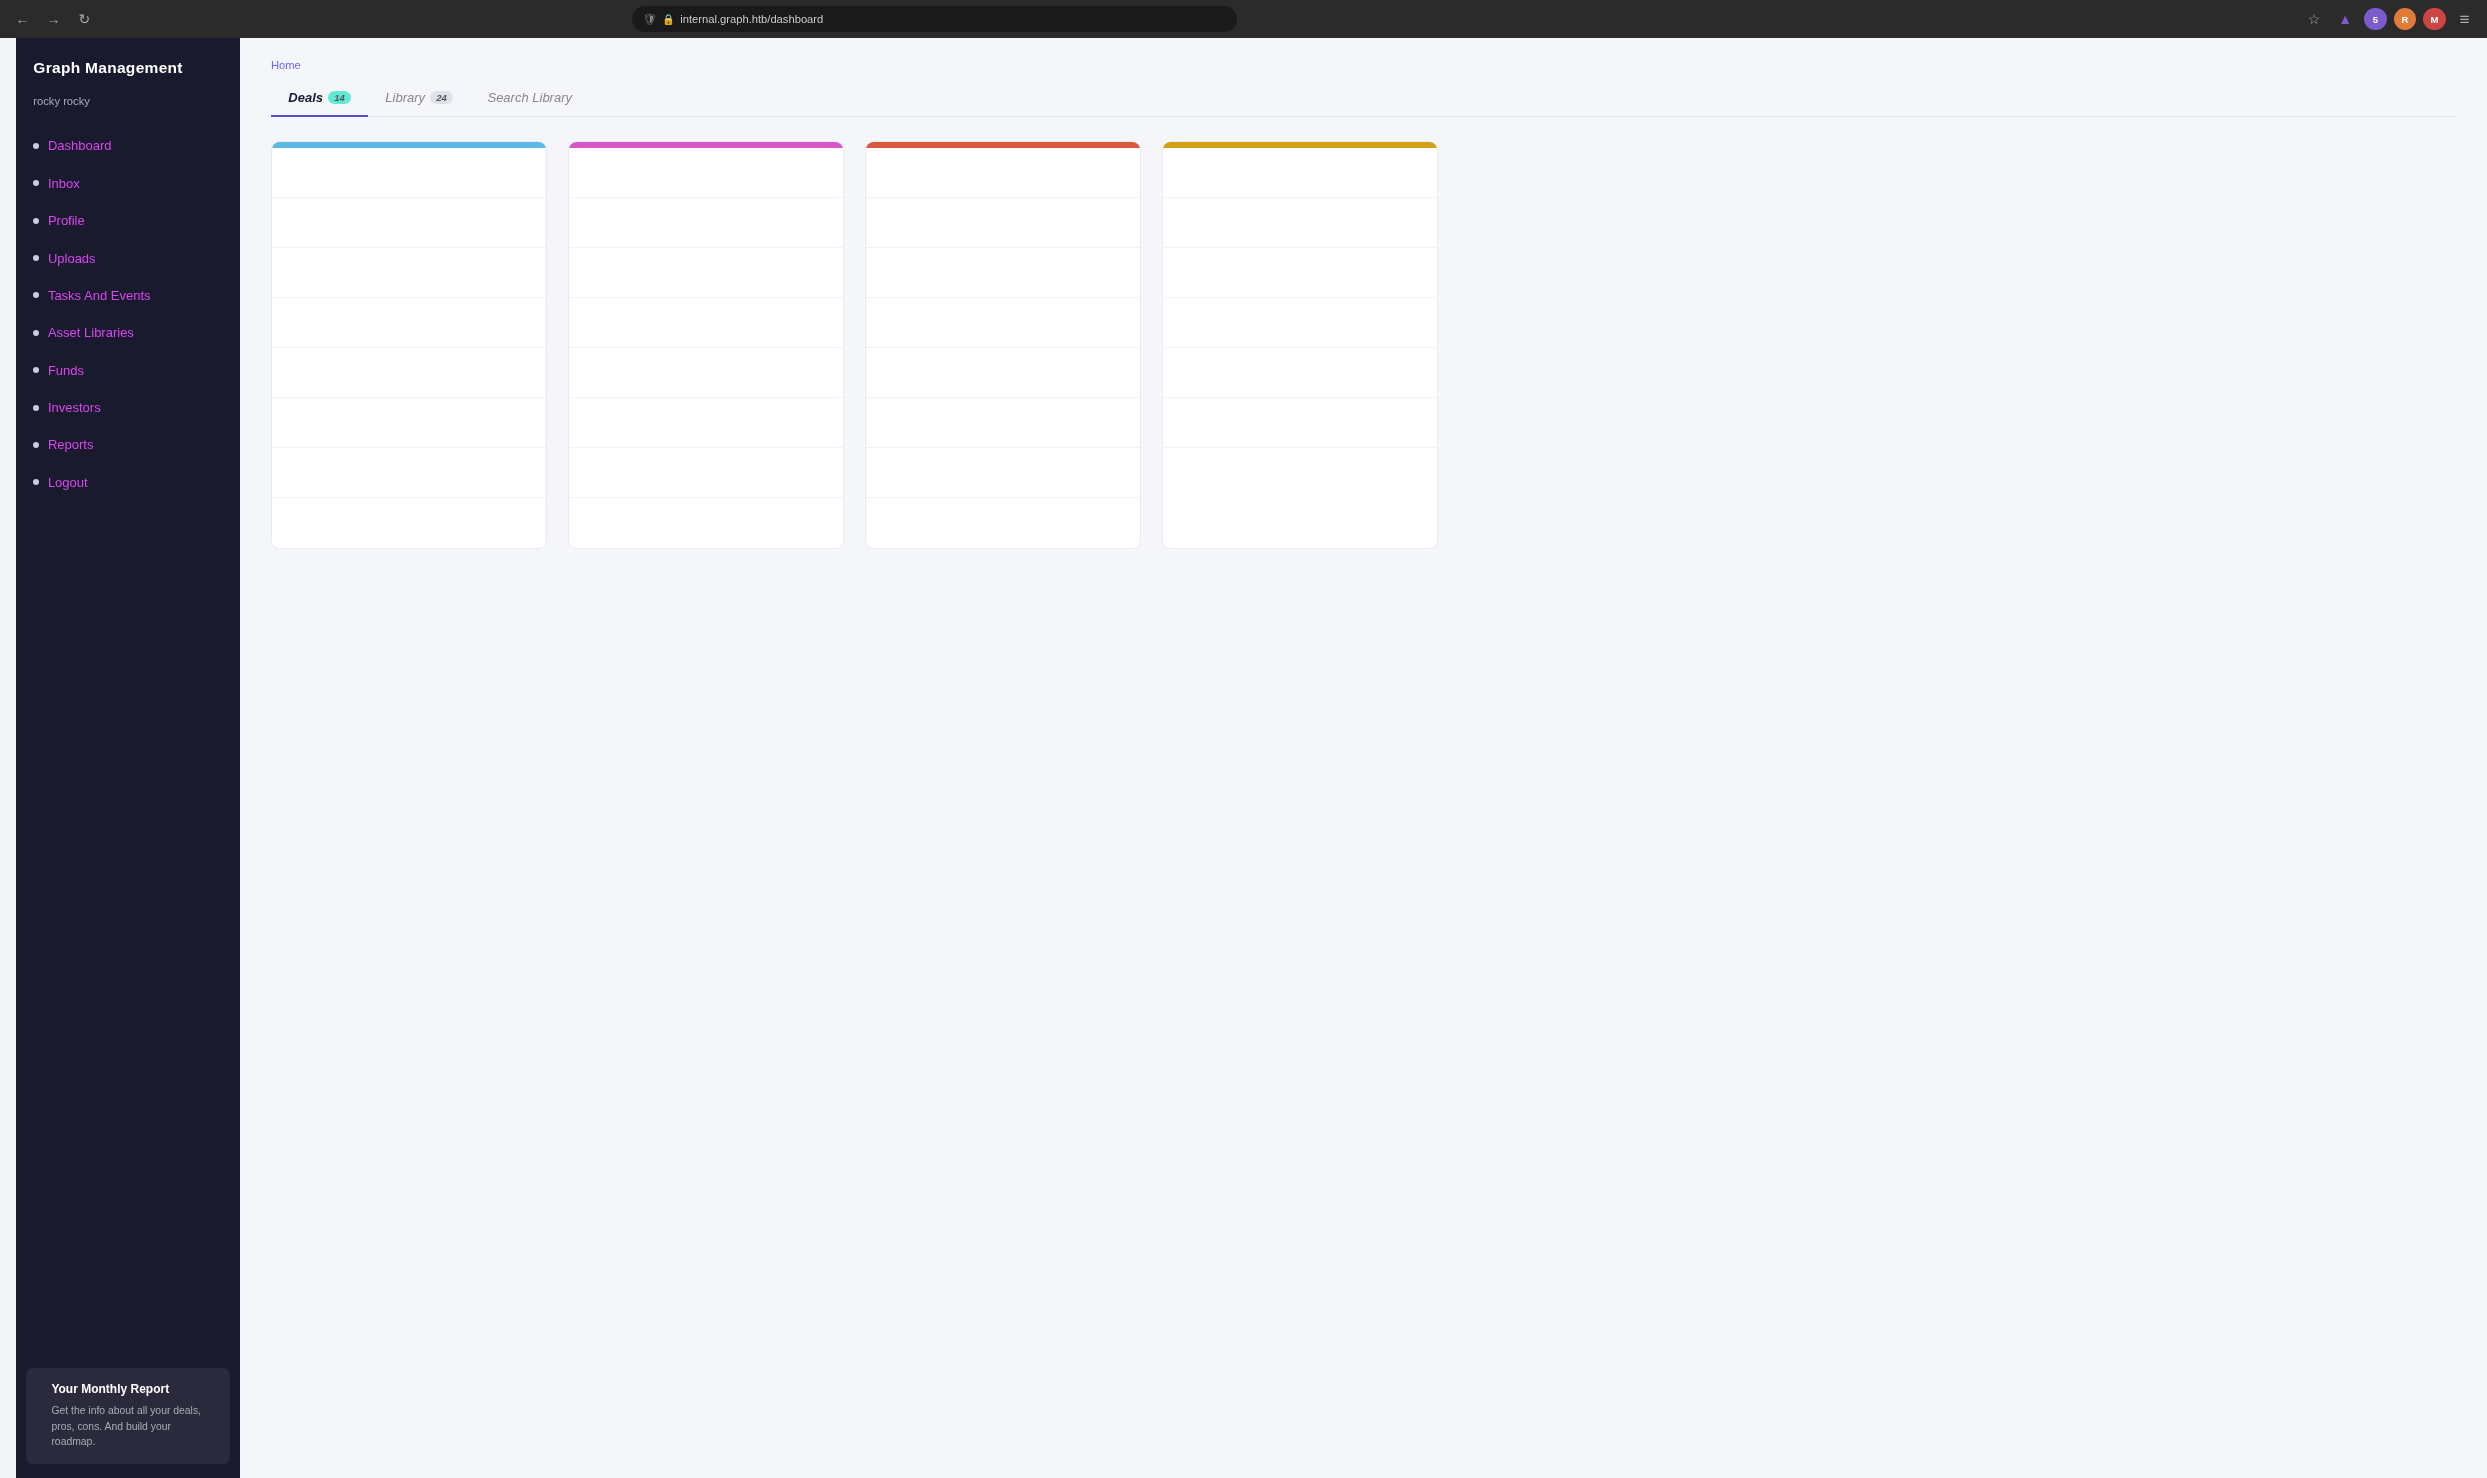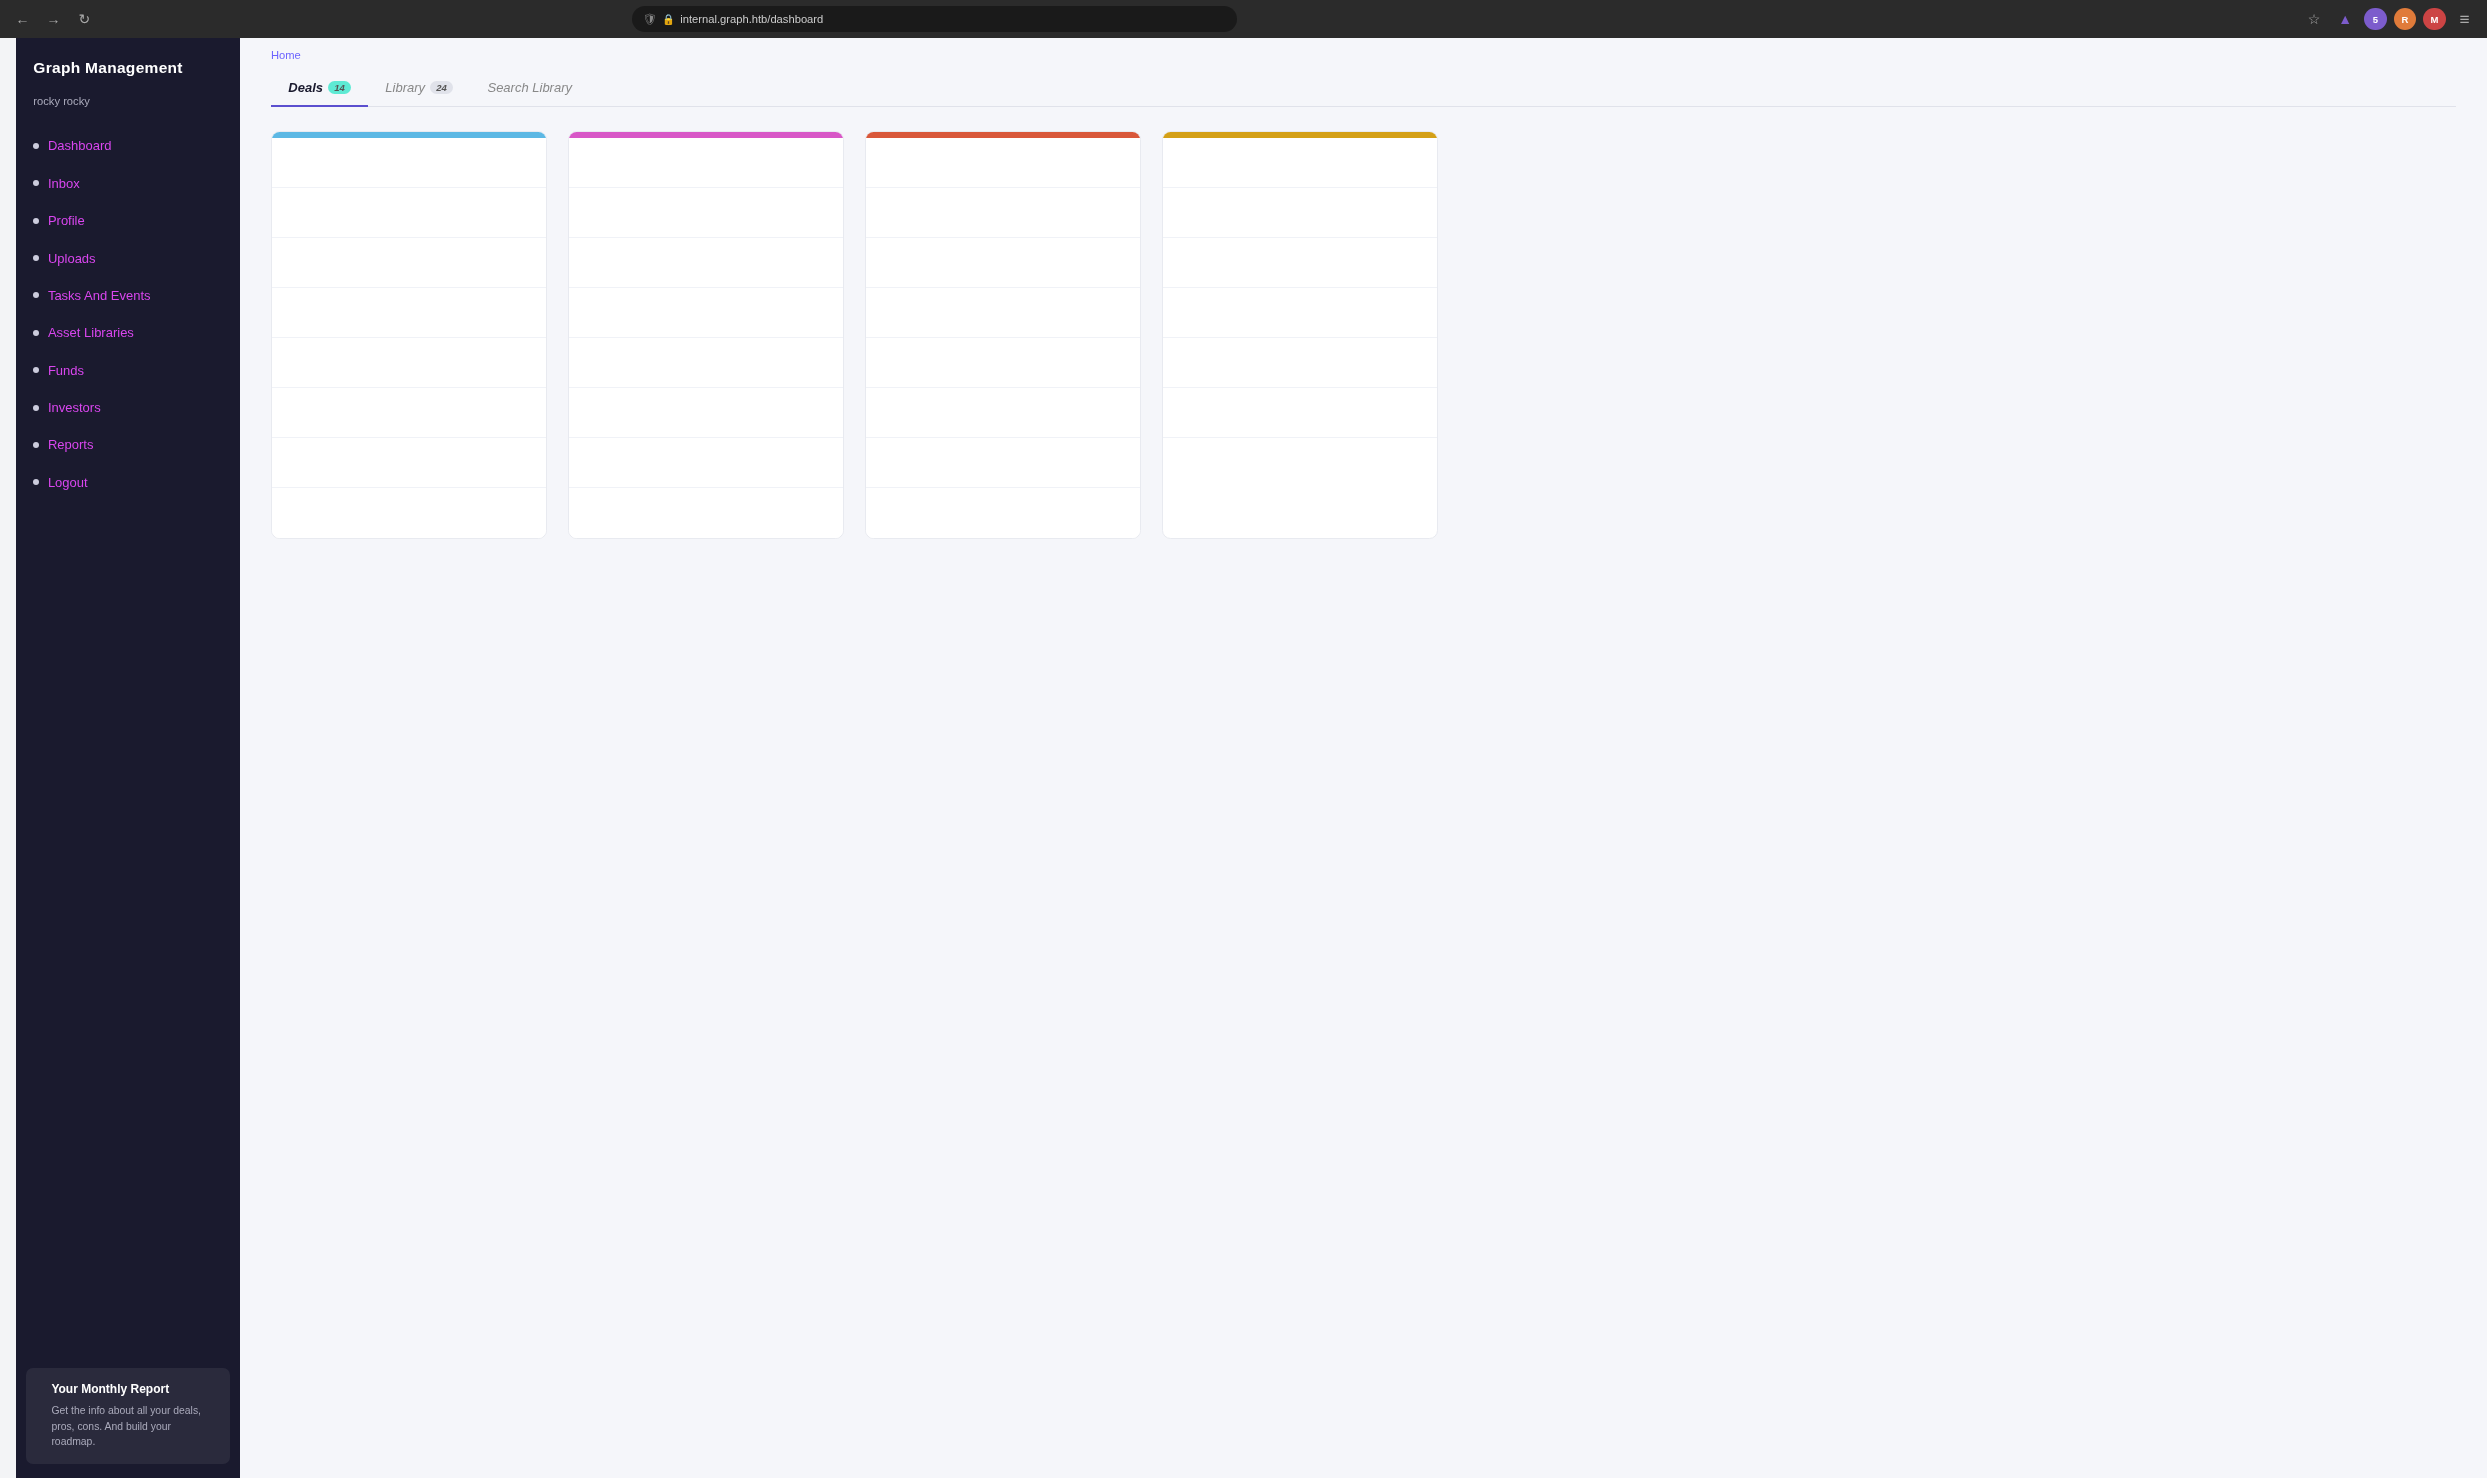--- a/index.html
+++ b/index.html
@@ -92,21 +92,21 @@
     .sidebar-promo-text { font-size: 10.4px; color: #aab; line-height: 1.5; }
 
     
     .main-content {
       flex: 1;
       background: #f5f6fa;
       overflow-y: auto;
       padding: 0;
     }
 
-    .page-inner { padding: 11px 31px 31px 31px; }
+    .page-inner { padding: 21px 31px 31px 31px; }
 
     .breadcrumb { font-size: 11.2px; color: #6c63ff; margin-bottom: 10.4px; cursor: pointer; }
     .page-title { font-size: 24px; font-weight: 700; color: #1a1a2e; margin-bottom: 21px; }
 
     
     .tabs { display: flex; align-items: center; gap: 0; border-bottom: 1.7px solid #e0e2ea; margin-bottom: 24px; }
     .tab-item {
       display: flex; align-items: center; gap: 5.2px;
       padding: 8.6px 17.3px 10.4px 17.3px;
       font-size: 13px;

